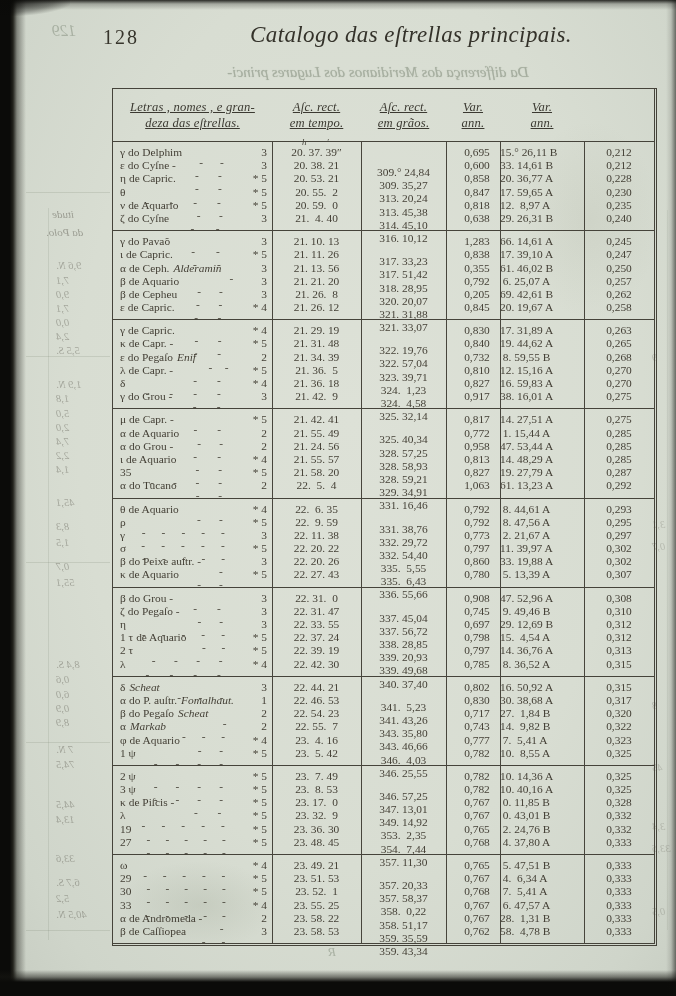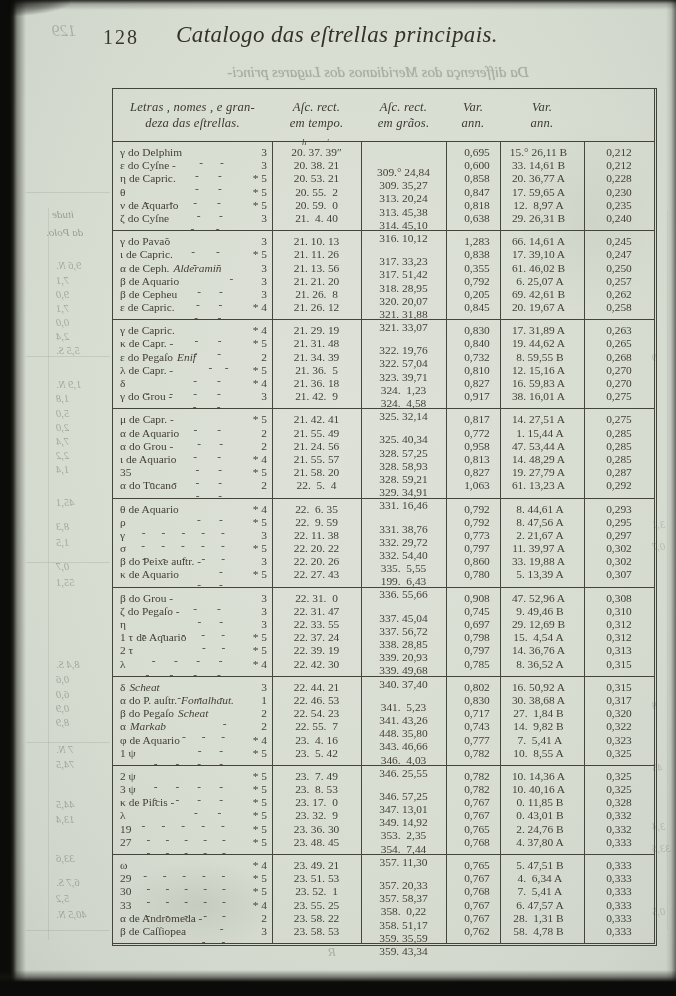--- a/index.html
+++ b/index.html
@@ -19,62 +19,62 @@
     background:linear-gradient(270deg,rgba(14,14,11,.55) 0px,rgba(14,14,11,.12) 5px,rgba(14,14,11,0) 10px);}
   .corner-tl{position:absolute;left:0;top:0;width:70px;height:16px;z-index:31;
     background:radial-gradient(ellipse at 0% 0%, rgba(10,10,8,.9) 0%, rgba(10,10,8,.35) 55%, rgba(10,10,8,0) 75%);}
   .stain1{position:absolute;left:120px;top:860px;width:160px;height:90px;border-radius:50%;
     background:radial-gradient(ellipse,rgba(130,140,120,.18),rgba(130,140,120,0) 70%);}
   .stain2{position:absolute;left:520px;top:120px;width:140px;height:200px;border-radius:50%;
     background:radial-gradient(ellipse,rgba(150,155,135,.14),rgba(150,155,135,0) 70%);}
 
   
   .pagenum{position:absolute;left:103px;top:26px;font-size:20px;letter-spacing:2px;color:#37352c;}
-  .title{position:absolute;left:176px;top:22px;width:470px;font-style:italic;font-size:23px;
+  .title{position:absolute;left:176px;top:22px;width:470px;text-align:center;font-style:italic;font-size:23px;
     letter-spacing:.4px;color:#34322a;font-weight:500;}
 
   
   .bleed{position:absolute;color:#76816f;pointer-events:none;z-index:1;}
   .mir{transform:scaleX(-1);}
   .bleed-line1{left:98px;top:64px;width:560px;text-align:center;font-style:italic;font-size:15px;opacity:.5;
     text-shadow:0 0 1px rgba(118,129,111,.8);}
   .bleed-pn{left:52px;top:22px;font-size:16px;opacity:.45;font-style:italic;}
   .bleed-word{font-style:italic;font-size:11px;opacity:.4;position:absolute;}
   .bleed-num{position:absolute;font-size:10.5px;opacity:.34;font-style:italic;white-space:pre;}
   .bleed-vline{position:absolute;width:1px;background:#8a948412;background:rgba(120,130,112,.35);opacity:.5;}
   .bleed-hseg{position:absolute;height:1px;background:rgba(120,130,112,.4);opacity:.5;}
 
   
   .tbl{position:absolute;left:112px;top:88px;width:541px;z-index:10;
     border:1.6px solid #45433a;border-right:3px double #45433a;border-bottom:3px double #45433a;
     background:transparent;}
   .thead{position:relative;display:grid;grid-template-columns:159px 89px 85px 54px 84px 1fr;
     border-bottom:1.4px solid #45433a;height:52px;}
   .thead .hc{display:flex;flex-direction:column;justify-content:center;text-align:center;
-    font-style:italic;font-size:12.6px;line-height:1.3;color:#3b3931;letter-spacing:.2px;}
+    font-style:italic;font-size:12.6px;line-height:1.3;color:#3b3931;letter-spacing:.2px;text-decoration:underline;}
   .thead .hc:first-child{text-align:center;padding:0 2px;}
   .tbody{position:relative;}
   .vr{position:absolute;top:0;bottom:0;width:1px;background:#47453c;z-index:5;}
   .vr1{left:159px;} .vr2{left:248px;} .vr3{left:333px;} .vr4{left:387px;} .vr5{left:471px;}
   .grp{padding:4px 0 5px 0;border-bottom:1.3px solid #45433a;}
   .grp:last-child{border-bottom:none;}
   .row{display:grid;grid-template-columns:159px 89px 85px 54px 84px 1fr;height:13.2px;line-height:13.2px;
     font-size:11.4px;color:#433f35;}
   .c{white-space:pre;overflow:visible;}
   .c1{display:flex;padding-left:7px;padding-right:5px;}
   .c1 .l{flex:none;}
   .c1 .n{flex:none;padding-left:3px;}
   .c1 .ni{flex:none;font-style:italic;padding-left:4px;}
   .c1 .dashes{flex:1;display:flex;justify-content:space-evenly;align-items:center;}
   .c1 .dashes span{display:inline-block;}
   .c1 .mag{flex:none;width:26px;text-align:right;}
   .c2{text-align:center;position:relative;}
   .c3{text-align:center;margin-top:20px;}
   .c4{text-align:center;padding-left:8px;}
-  .c5{text-align:center;padding-right:7px;}
+  .c5{text-align:left;padding-right:7px;}
   .c6{text-align:center;}
   .unit{position:absolute;top:-10px;left:30px;font-size:9px;font-style:italic;letter-spacing:9px;color:#45433a;}
 
   .sig{position:absolute;left:328px;top:944px;font-size:13px;color:#76816f;opacity:.45;transform:scaleX(-1);font-style:italic;z-index:2;}
 </style>
 </head>
 <body>
 
 <div class="page">
 
@@ -398,21 +398,21 @@
             <div class="c c1"><span class="l">σ</span><span class="dashes"><span>-</span><span>-</span><span>-</span><span>-</span><span>-</span></span><span class="mag">* 5</span></div>
             <div class="c c2">22. 20. 22</div>
             <div class="c c3">335.  5,55</div>
             <div class="c c4">0,797</div>
             <div class="c c5">11. 39,97 A</div>
             <div class="c c6">0,302</div>
           </div>
           <div class="row">
             <div class="c c1"><span class="l">β</span><span class="n">do Peixe auſtr. -</span><span class="dashes"><span>-</span></span><span class="mag">3</span></div>
             <div class="c c2">22. 20. 26</div>
-            <div class="c c3">199.  6,43</div>
+            <div class="c c3">335.  6,43</div>
             <div class="c c4">0,860</div>
             <div class="c c5">33. 19,88 A</div>
             <div class="c c6">0,302</div>
           </div>
           <div class="row">
             <div class="c c1"><span class="l">κ</span><span class="n">de Aquario</span><span class="dashes"><span>-</span><span>-</span></span><span class="mag">* 5</span></div>
             <div class="c c2">22. 27. 43</div>
             <div class="c c3">336. 55,66</div>
             <div class="c c4">0,780</div>
             <div class="c c5"> 5. 13,39 A</div>
@@ -482,21 +482,21 @@
             <div class="c c1"><span class="l">α</span><span class="n">do P. auſtr.</span><span class="ni">Fomalhaut.</span><span class="dashes"></span><span class="mag">1</span></div>
             <div class="c c2">22. 46. 53</div>
             <div class="c c3">341. 43,26</div>
             <div class="c c4">0,830</div>
             <div class="c c5">30. 38,68 A</div>
             <div class="c c6">0,317</div>
           </div>
           <div class="row">
             <div class="c c1"><span class="l">β</span><span class="n">do Pegaſo</span><span class="ni">Scheat</span><span class="dashes"><span>-</span></span><span class="mag">2</span></div>
             <div class="c c2">22. 54. 23</div>
-            <div class="c c3">448. 35,80</div>
+            <div class="c c3">343. 35,80</div>
             <div class="c c4">0,717</div>
             <div class="c c5">27.  1,84 B</div>
             <div class="c c6">0,320</div>
           </div>
           <div class="row">
             <div class="c c1"><span class="l">α</span><span class="ni">Markab</span><span class="dashes"><span>-</span><span>-</span><span>-</span></span><span class="mag">2</span></div>
             <div class="c c2">22. 55.  7</div>
             <div class="c c3">343. 46,66</div>
             <div class="c c4">0,743</div>
             <div class="c c5">14.  9,82 B</div>

